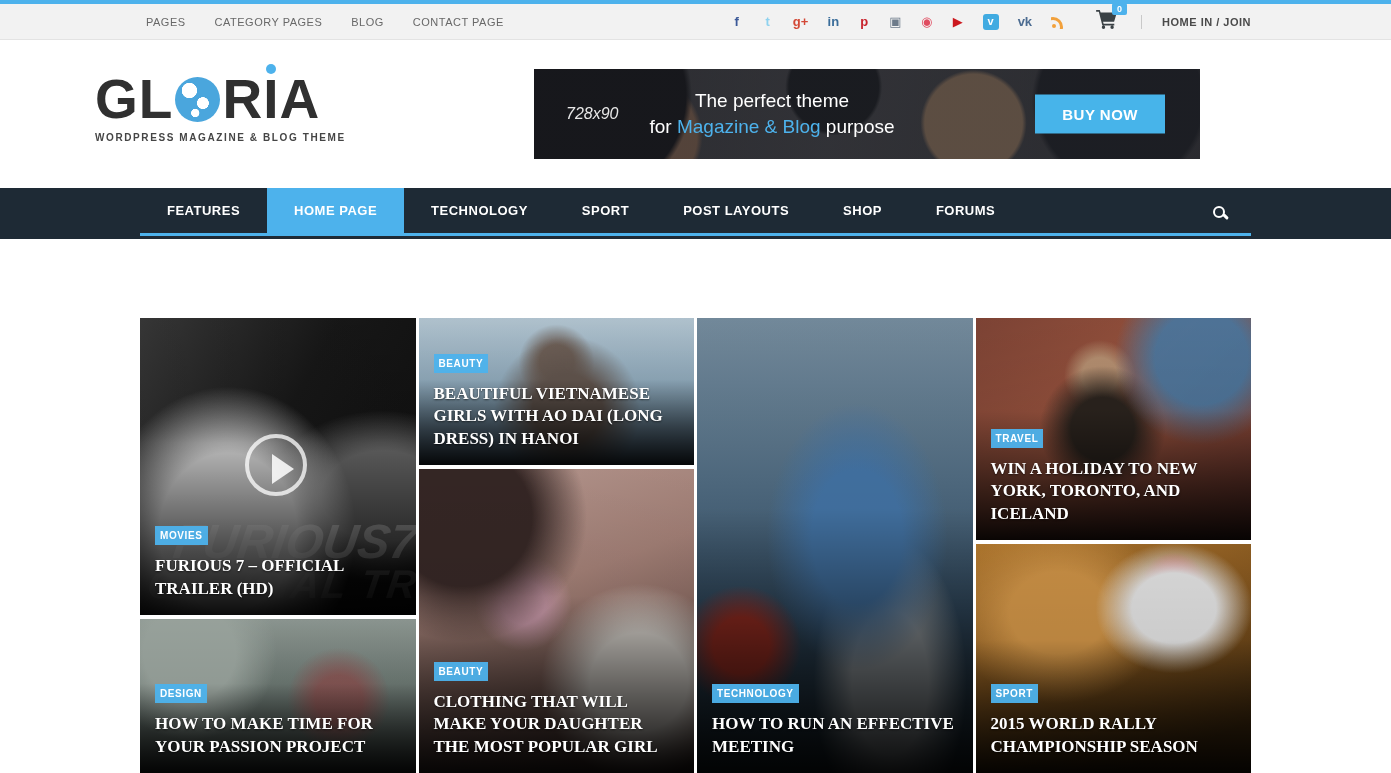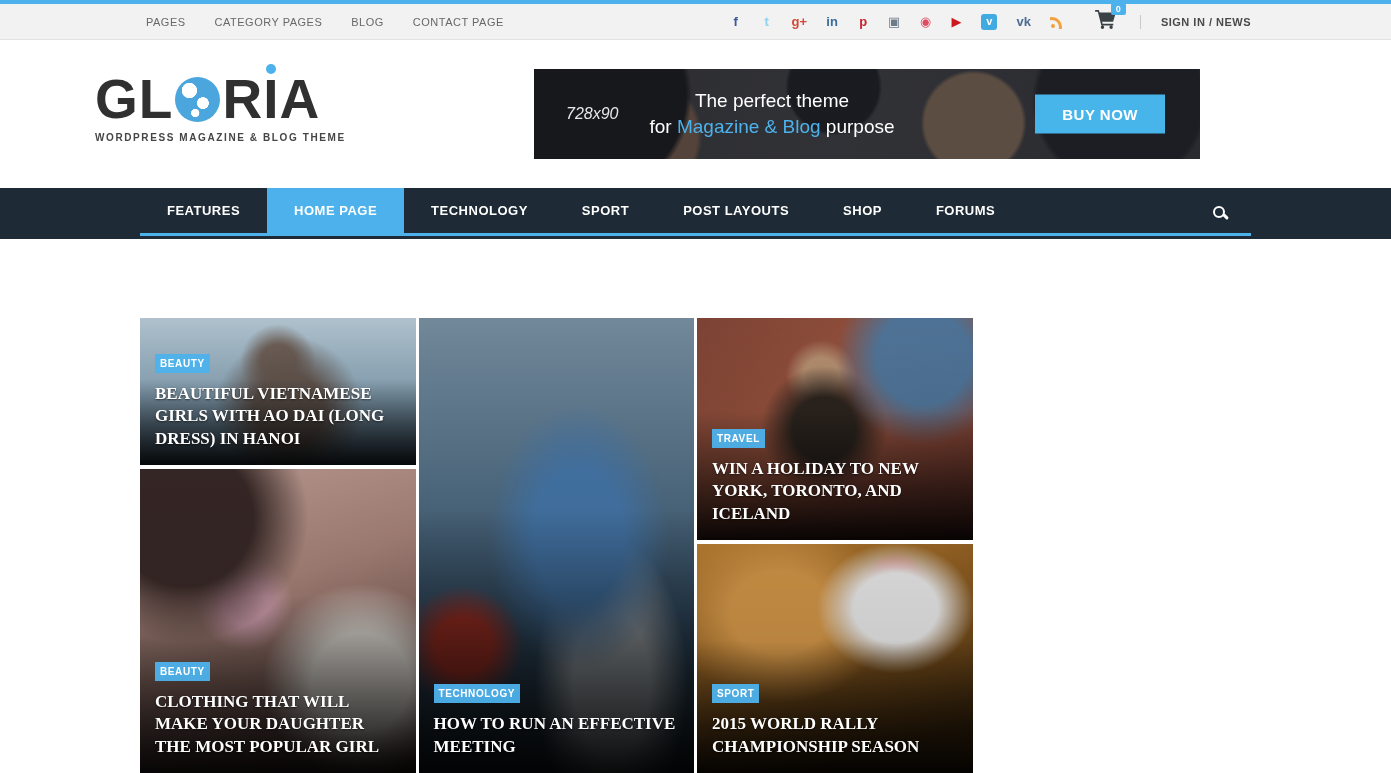--- a/index.html
+++ b/index.html
@@ -154,21 +154,21 @@
               <span class="rss-shape"></span>
             </a>
         </div>
         <a class="cart">
           <svg width="21" height="19" viewBox="0 0 24 22">
               <path fill="#3a4145" d="M0 0h4.2l1 3H24l-3.2 10.6H8l.7 2.4H21v2H7.2L3.1 2H0V0zm8.5 18a2 2 0 1 1 0 4 2 2 0 0 1 0-4zm10 0a2 2 0 1 1 0 4 2 2 0 0 1 0-4z"></path>
             </svg>
           <span class="cart-badge">0</span>
         </a>
         <span class="tb-divider"></span>
-        <a class="signin">SIGN IN / NEWS</a>
+        <a class="signin">HOME IN / JOIN</a>
       </div>
     </div>
   </header>
 
   <div class="header">
     <div class="header-inner">
       <a class="logo">
         <span class="logo-row">
           <span class="logo-txt">GL</span>
           <span class="globe"></span>
@@ -199,20 +199,37 @@
       <a class="nav-item">SHOP</a>
       <a class="nav-item">FORUMS</a>
       <span class="searchbox">
           <span class="mag"></span>
         </span>
     </div>
   </nav>
 
 
   <main class="grid">
+    <div class="col">
+      <article class="tile ph-furious h297">
+        <div class="ghost g1">FURIOUS7</div>
+        <div class="ghost g2">OFFICIAL TRAILER</div>
+        <span class="play"></span>
+        <div class="meta">
+          <a class="badge">MOVIES</a>
+          <a class="title">FURIOUS 7 – OFFICIAL TRAILER (HD)</a>
+        </div>
+      </article>
+      <article class="tile ph-passion grow">
+        <div class="meta">
+          <a class="badge">DESIGN</a>
+          <a class="title">HOW TO MAKE TIME FOR YOUR PASSION PROJECT</a>
+        </div>
+      </article>
+    </div>
 
     <div class="col">
       <article class="tile ph-hanoi h147">
         <div class="meta">
           <a class="badge">BEAUTY</a>
           <a class="title">BEAUTIFUL VIETNAMESE GIRLS WITH AO DAI (LONG DRESS) IN HANOI</a>
         </div>
       </article>
       <article class="tile ph-clothing grow">
         <div class="meta">

